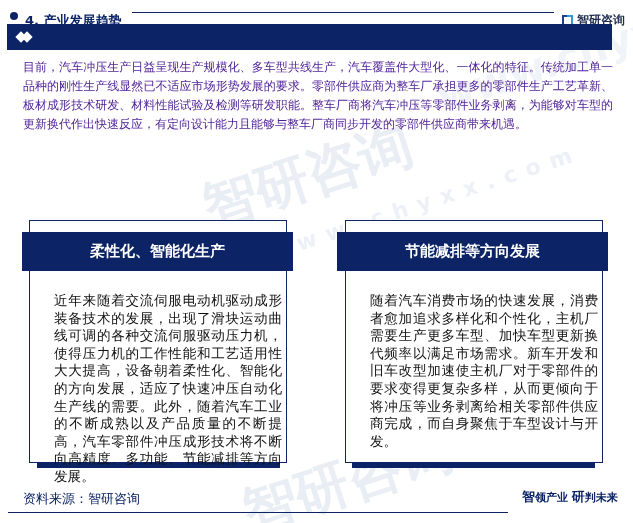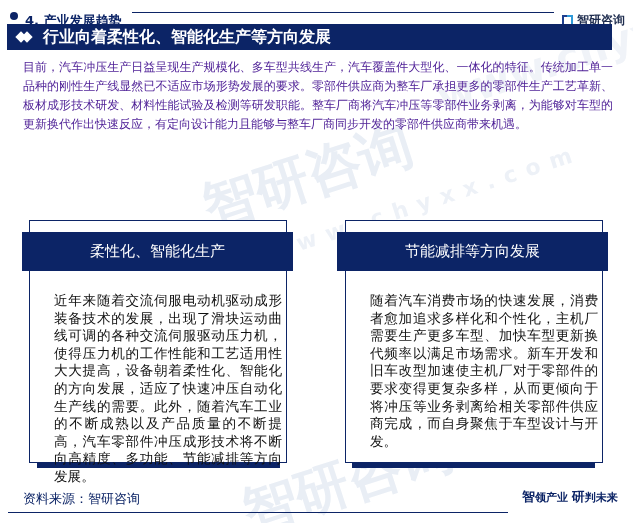--- a/index.html
+++ b/index.html
@@ -28,21 +28,21 @@
     .diamond-icon span:first-child { left: 0; }
     .diamond-icon span:last-child { left: 6px; }
     .title-text { color: #ffffff; font-size: 16px; font-weight: bold; white-space: nowrap; }
 
     .intro { position: absolute; left: 23px; top: 58px; width: 590px; font-size: 12px; line-height: 19px; color: #4c1d95; text-align: justify; z-index: 2; }
 
     .card { position: absolute; z-index: 2; }
     .card-shadow { position: absolute; background: #0c2466; }
     .card-body { position: absolute; background: #ffffff; border: 1px solid #0c2466; }
     .card-head { position: absolute; background: #0c2466; display: flex; align-items: center; justify-content: center; }
-    .card-head-text { color: #ffffff; font-size: 15px; font-weight: normal; white-space: nowrap; }
+    .card-head-text { color: #ffffff; font-size: 15px; font-weight: bold; white-space: nowrap; }
     .card-text { position: absolute; font-size: 13.6px; line-height: 17.6px; color: #111111; text-align: justify; margin-left: 9px; }
 
     .left-card .card-shadow { left: 37px; top: 455px; width: 243px; height: 13px; }
     .left-card .card-body { left: 29px; top: 220px; width: 258px; height: 243px; }
     .left-card .card-head { left: 22px; top: 232px; width: 271px; height: 39px; }
     .left-card .card-text { left: 45px; top: 292px; width: 228px; }
 
     .right-card .card-shadow { left: 352px; top: 455px; width: 243px; height: 13px; }
     .right-card .card-body { left: 345px; top: 220px; width: 258px; height: 243px; }
     .right-card .card-head { left: 337px; top: 232px; width: 271px; height: 39px; }
@@ -73,21 +73,20 @@
       </span>
     <span class="logo-text">智研咨询</span>
   </div>
 </div>
 
 <div class="title-bar">
   <span class="diamond-icon">
       <span></span>
       <span></span>
     </span>
-  <span class="title-text">行业向着柔性化、智能化生产等方向发展</span>
 </div>
 
 <p class="intro">目前，汽车冲压生产日益呈现生产规模化、多车型共线生产，汽车覆盖件大型化、一体化的特征。传统加工单一品种的刚性生产线显然已不适应市场形势发展的要求。零部件供应商为整车厂承担更多的零部件生产工艺革新、板材成形技术研发、材料性能试验及检测等研发职能。整车厂商将汽车冲压等零部件业务剥离，为能够对车型的更新换代作出快速反应，有定向设计能力且能够与整车厂商同步开发的零部件供应商带来机遇。</p>
 
 <div class="card left-card">
   <div class="card-shadow"></div>
   <div class="card-body"></div>
   <div class="card-head">
     <span class="card-head-text">柔性化、智能化生产</span>
   </div>

